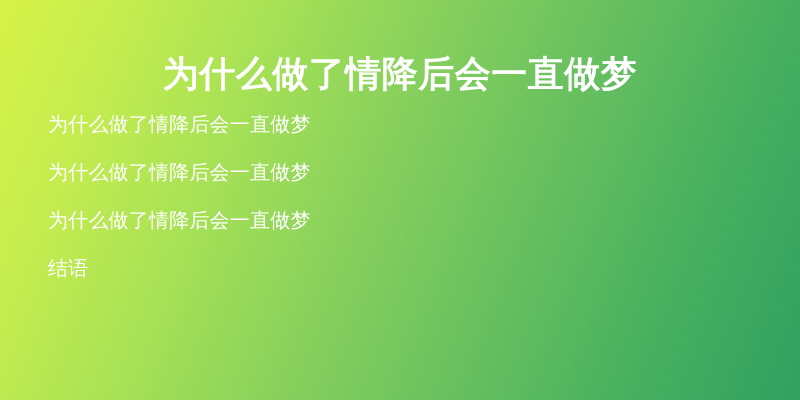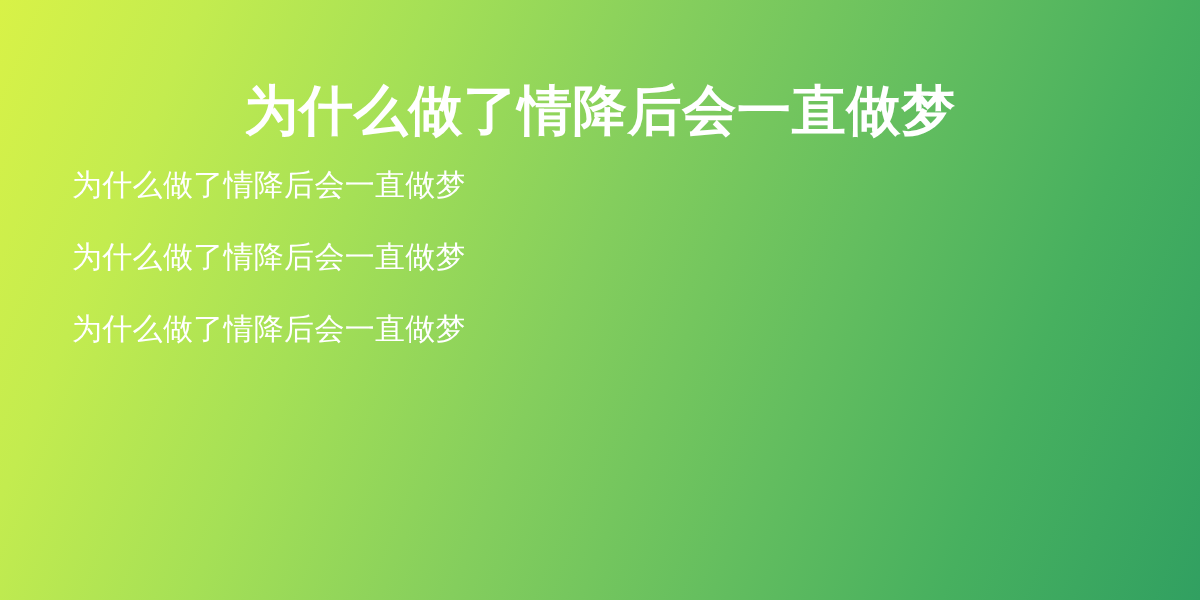--- a/index.html
+++ b/index.html
@@ -70,15 +70,16 @@
 <body>
 
 <div id="cover-card">
 
   <h1 id="page-title">为什么做了情降后会一直做梦</h1>
 
   <ul id="toc-list">
     <li class="toc-item">为什么做了情降后会一直做梦</li>
     <li class="toc-item">为什么做了情降后会一直做梦</li>
     <li class="toc-item">为什么做了情降后会一直做梦</li>
+    <li class="toc-item">结语</li>
   </ul>
 
 </div>
 
 </body></html>

